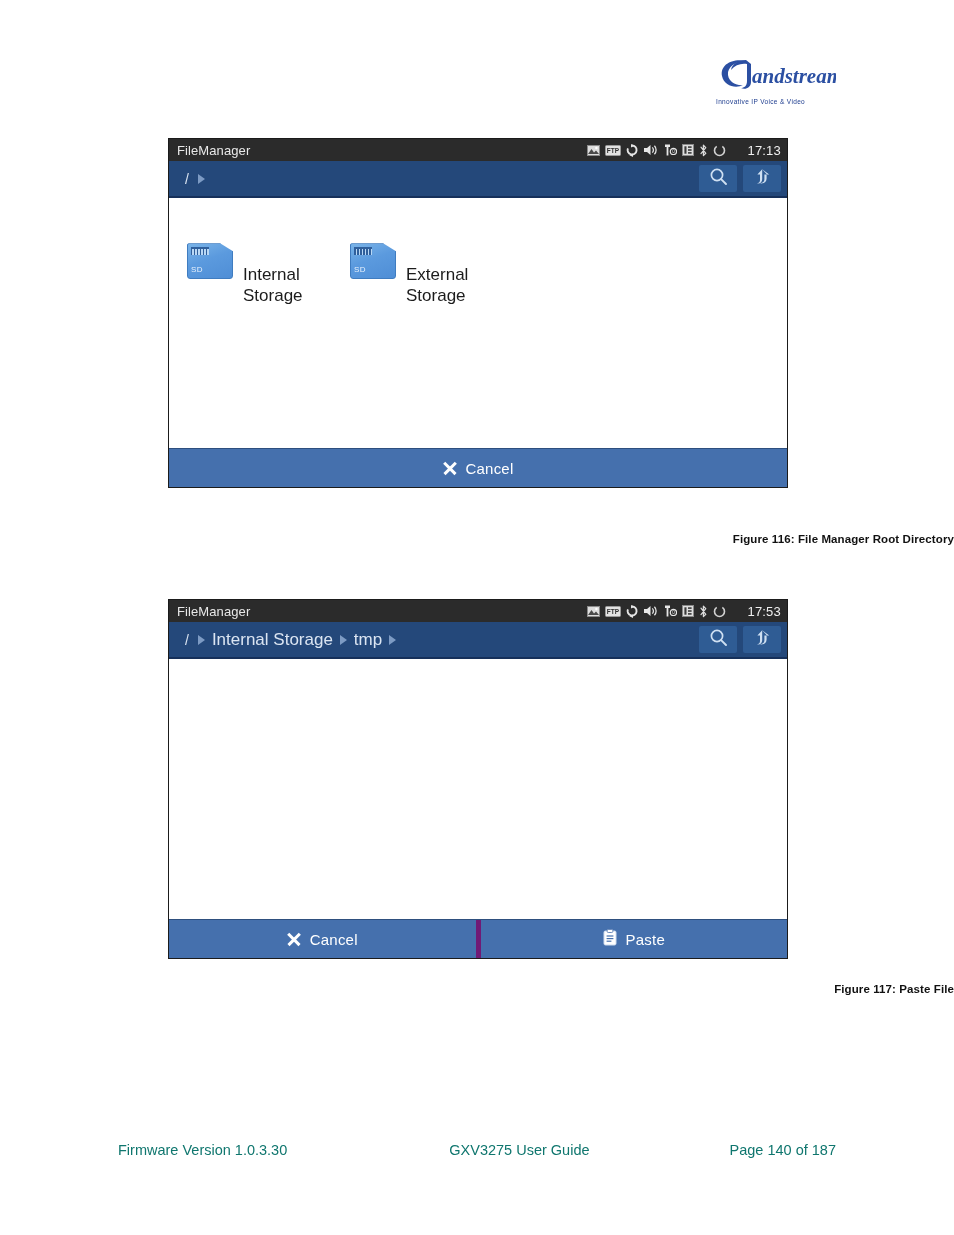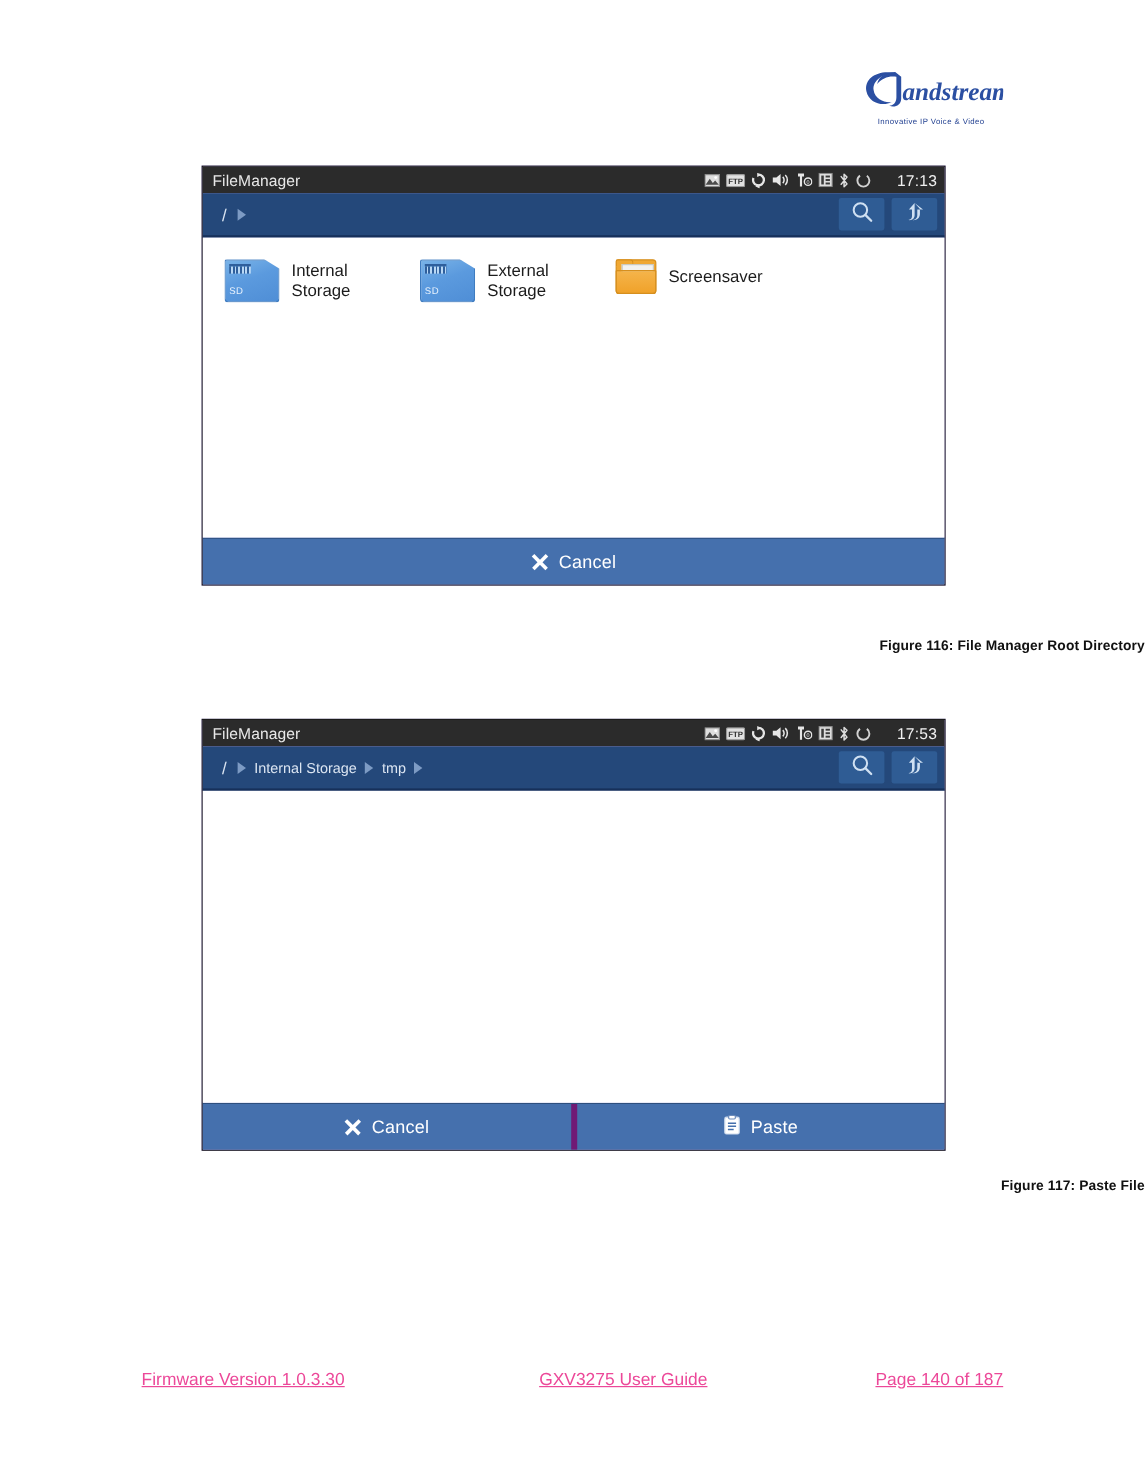--- a/index.html
+++ b/index.html
@@ -14,21 +14,20 @@
     font-family: "Liberation Sans", sans-serif;
     -webkit-font-smoothing: antialiased;
   }
 
   
   .logo-wrap {
     position: absolute;
     top: 55px;
     right: 118px;
     width: 120px;
-    text-align: center;
   }
   .logo-mark {
     position: relative;
     height: 46px;
     width: 100%;
   }
   .logo-svg { display: block; }
   .logo-tag {
     font-size: 6.5px;
     color: #1e3d8f;
@@ -93,21 +92,21 @@
   }
   .crumbs {
     display: flex;
     align-items: center;
     flex: 1 1 auto;
     gap: 7px;
     overflow: hidden;
   }
   .crumb {
     color: #dbe5f2;
-    font-size: 12px;
+    font-size: 17px;
     white-space: nowrap;
   }
   .crumb.root { font-size: 14px; padding: 0 2px; }
   .crumb-sep {
     width: 0; height: 0;
     border-left: 7px solid #7d9bc4;
     border-top: 5px solid transparent;
     border-bottom: 5px solid transparent;
     display: inline-block;
     flex: 0 0 auto;
@@ -139,24 +138,25 @@
   }
   .file-item {
     display: flex;
     align-items: center;
     width: 155px;
     gap: 10px;
     padding: 6px 0 6px 8px;
   }
   .file-item.wide { width: 210px; }
   .file-label {
-    font-size: 14px;
+    font-size: 17px;
     color: #1c1c1c;
     line-height: 1.25;
     max-width: 92px;
+    margin-top: 48px;
   }
   .file-label.one-line { max-width: 160px; white-space: nowrap; }
 
   
   .sd-icon {
     width: 46px; height: 36px;
     position: relative;
     flex: 0 0 auto;
   }
   .sd-body {
@@ -281,22 +281,21 @@
 
   
   .footer {
     position: absolute;
     left: 118px;
     right: 118px;
     top: 1142px;
     display: flex;
     justify-content: space-between;
     font-size: 14.5px;
-    color: #ec4899;
-    text-decoration: underline;
+    color: #0f766e;
   }
   .footer .mid { margin-left: 22px; }
 </style>
 </head>
 <body>
 
 <div class="logo-wrap">
   <div class="logo-mark">
     <svg class="logo-svg" width="120" height="46" viewBox="0 0 120 46">
       <path d="M30 6 C16 3 4 10 6 21 C8 31 20 34 27 30 C22 31 13 28 12 20 C11 12 20 6 30 6 Z" fill="#2b4fa2"></path>
@@ -414,29 +413,20 @@
           <span class="sd-body"></span>
           <span class="sd-contacts"></span>
           <span class="sd-text">SD</span>
         </span>
         <span class="file-label">
           <span>External</span><br>
           <span>Storage</span>
         </span>
       </div>
 
-      <div class="file-item wide">
-        <span class="folder-icon">
-          <span class="folder-back"></span>
-          <span class="folder-tab"></span>
-          <span class="folder-paper"></span>
-          <span class="folder-front"></span>
-        </span>
-        <span class="file-label one-line">Screensaver</span>
-      </div>
 
     </div>
   </div>
 
   <div class="actionbar">
     <div class="action-btn full">
       <span class="x-icon"></span>
       <span>Cancel</span>
     </div>
   </div>

